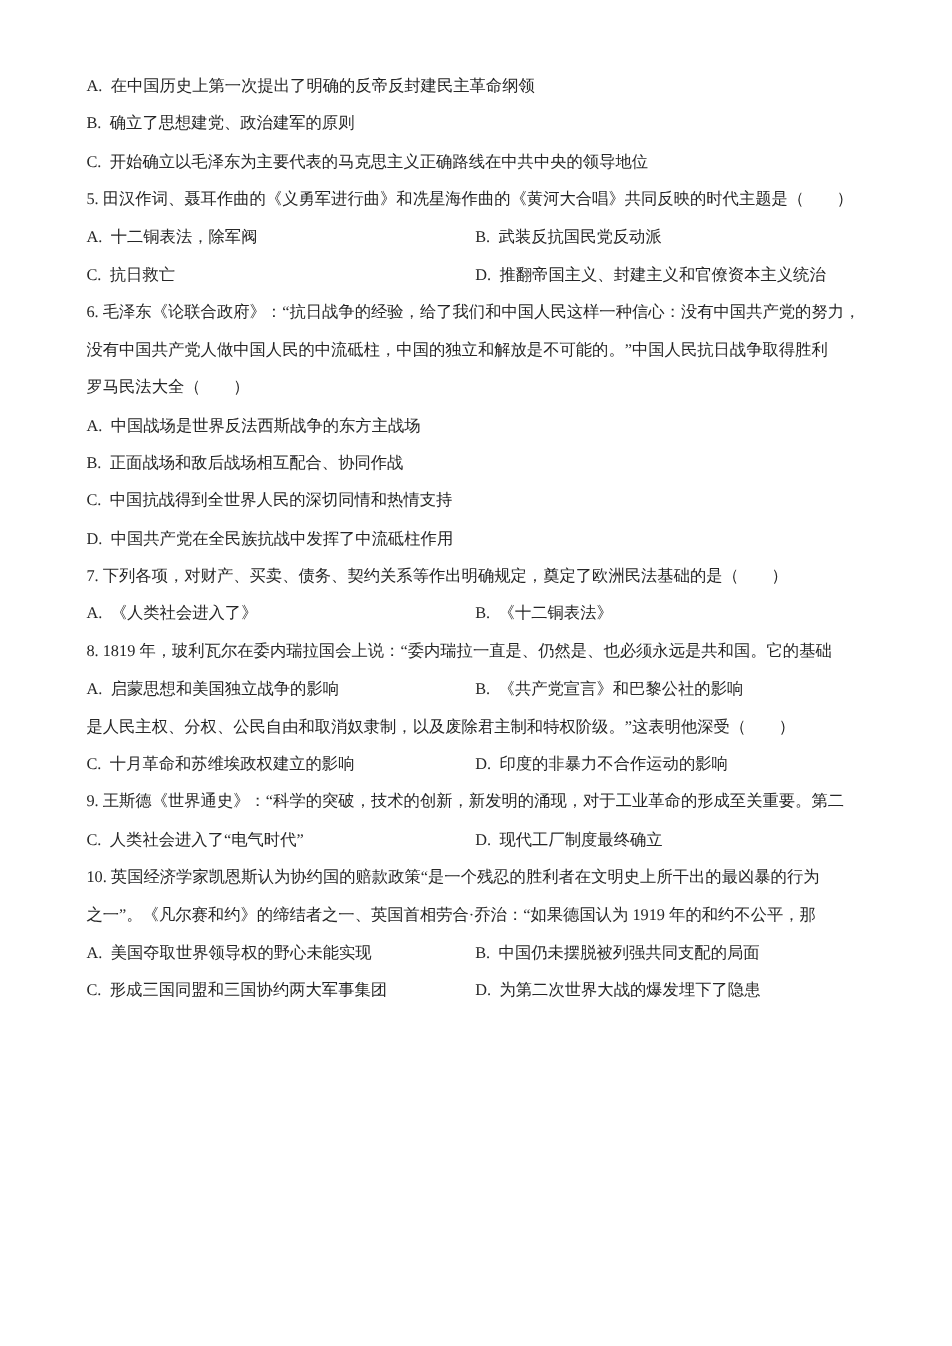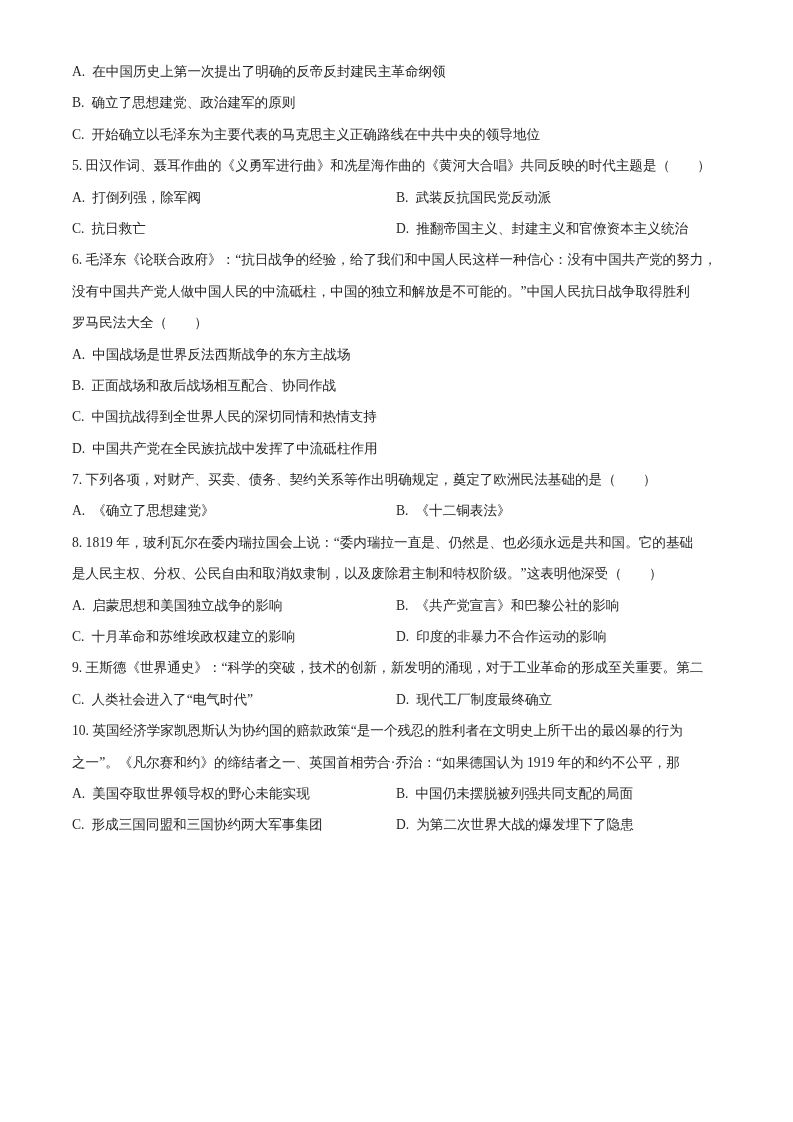--- a/index.html
+++ b/index.html
@@ -32,34 +32,34 @@
 </style>
 </head>
 <body>
 
 <div class="page">
   <div class="content" style="color: rgb(38, 38, 38);">
       <div class="line"><span class="opt"><span class="opt-label">A.</span><span>在中国历史上第一次提出了明确的反帝反封建民主革命纲领</span></span></div>
       <div class="line"><span class="opt"><span class="opt-label">B.</span><span>确立了思想建党、政治建军的原则</span></span></div>
       <div class="line"><span class="opt"><span class="opt-label">C.</span><span>开始确立以毛泽东为主要代表的马克思主义正确路线在中共中央的领导地位</span></span></div>
       <div class="line">5. 田汉作词、聂耳作曲的《义勇军进行曲》和冼星海作曲的《黄河大合唱》共同反映的时代主题是（　　）</div>
-      <div class="line"><span class="opt col-left"><span class="opt-label">A.</span><span>打倒列强，除军阀</span></span><span class="opt"><span class="opt-label">B.</span><span>武装反抗国民党反动派</span></span></div>
+      <div class="line"><span class="opt col-left"><span class="opt-label">A.</span><span>十二铜表法，除军阀</span></span><span class="opt"><span class="opt-label">B.</span><span>武装反抗国民党反动派</span></span></div>
       <div class="line"><span class="opt col-left"><span class="opt-label">C.</span><span>抗日救亡</span></span><span class="opt"><span class="opt-label">D.</span><span>推翻帝国主义、封建主义和官僚资本主义统治</span></span></div>
       <div class="line">6. 毛泽东《论联合政府》：“抗日战争的经验，给了我们和中国人民这样一种信心：没有中国共产党的努力，</div>
       <div class="line">没有中国共产党人做中国人民的中流砥柱，中国的独立和解放是不可能的。”中国人民抗日战争取得胜利</div>
       <div class="line">罗马民法大全（　　）</div>
       <div class="line"><span class="opt"><span class="opt-label">A.</span><span>中国战场是世界反法西斯战争的东方主战场</span></span></div>
       <div class="line"><span class="opt"><span class="opt-label">B.</span><span>正面战场和敌后战场相互配合、协同作战</span></span></div>
       <div class="line"><span class="opt"><span class="opt-label">C.</span><span>中国抗战得到全世界人民的深切同情和热情支持</span></span></div>
       <div class="line"><span class="opt"><span class="opt-label">D.</span><span>中国共产党在全民族抗战中发挥了中流砥柱作用</span></span></div>
       <div class="line">7. 下列各项，对财产、买卖、债务、契约关系等作出明确规定，奠定了欧洲民法基础的是（　　）</div>
-      <div class="line"><span class="opt col-left"><span class="opt-label">A.</span><span>《确立了思想建党》</span></span><span class="opt"><span class="opt-label">B.</span><span>《十二铜表法》</span></span></div>
+      <div class="line"><span class="opt col-left"><span class="opt-label">A.</span><span>《人类社会进入了》</span></span><span class="opt"><span class="opt-label">B.</span><span>《十二铜表法》</span></span></div>
       <div class="line">8. 1819 年，玻利瓦尔在委内瑞拉国会上说：“委内瑞拉一直是、仍然是、也必须永远是共和国。它的基础</div>
+      <div class="line"><span class="opt col-left"><span class="opt-label">A.</span><span>启蒙思想和美国独立战争的影响</span></span><span class="opt"><span class="opt-label">B.</span><span>《共产党宣言》和巴黎公社的影响</span></span></div>
       <div class="line">是人民主权、分权、公民自由和取消奴隶制，以及废除君主制和特权阶级。”这表明他深受（　　）</div>
-      <div class="line"><span class="opt col-left"><span class="opt-label">A.</span><span>启蒙思想和美国独立战争的影响</span></span><span class="opt"><span class="opt-label">B.</span><span>《共产党宣言》和巴黎公社的影响</span></span></div>
       <div class="line"><span class="opt col-left"><span class="opt-label">C.</span><span>十月革命和苏维埃政权建立的影响</span></span><span class="opt"><span class="opt-label">D.</span><span>印度的非暴力不合作运动的影响</span></span></div>
       <div class="line">9. 王斯德《世界通史》：“科学的突破，技术的创新，新发明的涌现，对于工业革命的形成至关重要。第二</div>
       <div class="line"><span class="opt col-left"><span class="opt-label">C.</span><span>人类社会进入了“电气时代”</span></span><span class="opt"><span class="opt-label">D.</span><span>现代工厂制度最终确立</span></span></div>
       <div class="line">10. 英国经济学家凯恩斯认为协约国的赔款政策“是一个残忍的胜利者在文明史上所干出的最凶暴的行为</div>
       <div class="line">之一”。《凡尔赛和约》的缔结者之一、英国首相劳合·乔治：“如果德国认为 1919 年的和约不公平，那</div>
       <div class="line"><span class="opt col-left"><span class="opt-label">A.</span><span>美国夺取世界领导权的野心未能实现</span></span><span class="opt"><span class="opt-label">B.</span><span>中国仍未摆脱被列强共同支配的局面</span></span></div>
       <div class="line"><span class="opt col-left"><span class="opt-label">C.</span><span>形成三国同盟和三国协约两大军事集团</span></span><span class="opt"><span class="opt-label">D.</span><span>为第二次世界大战的爆发埋下了隐患</span></span></div>
     </div>
 </div>
 

